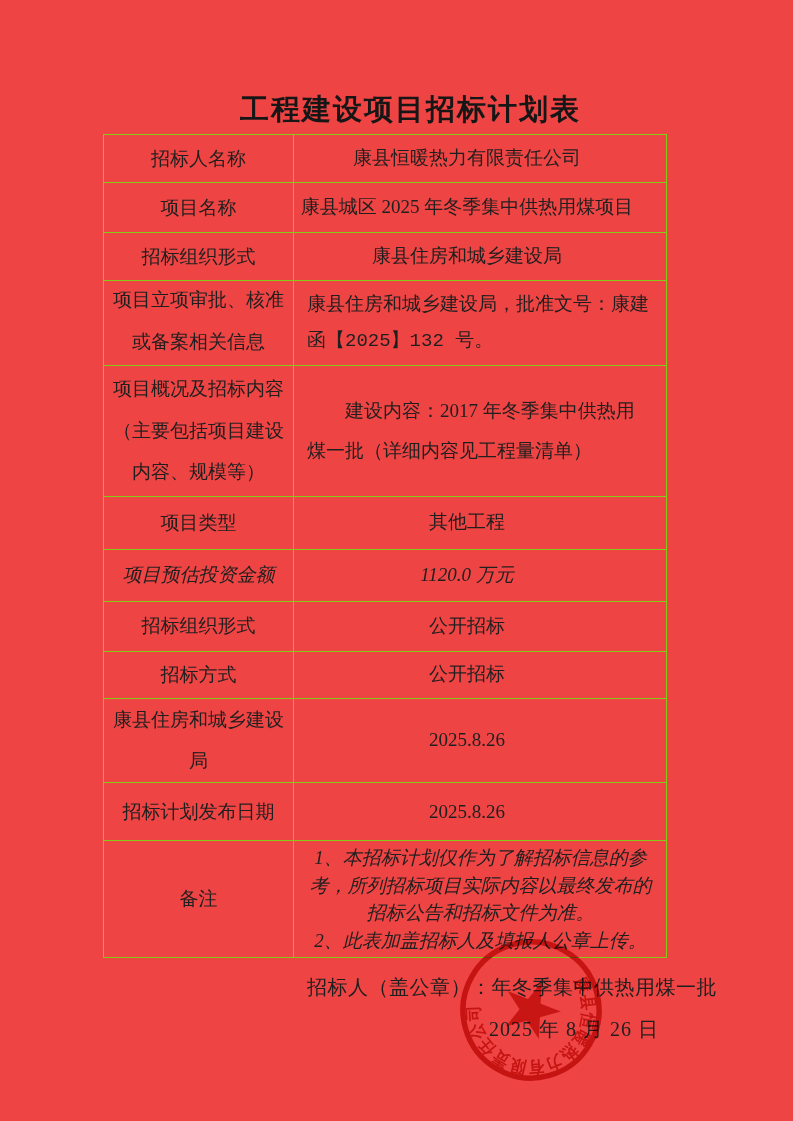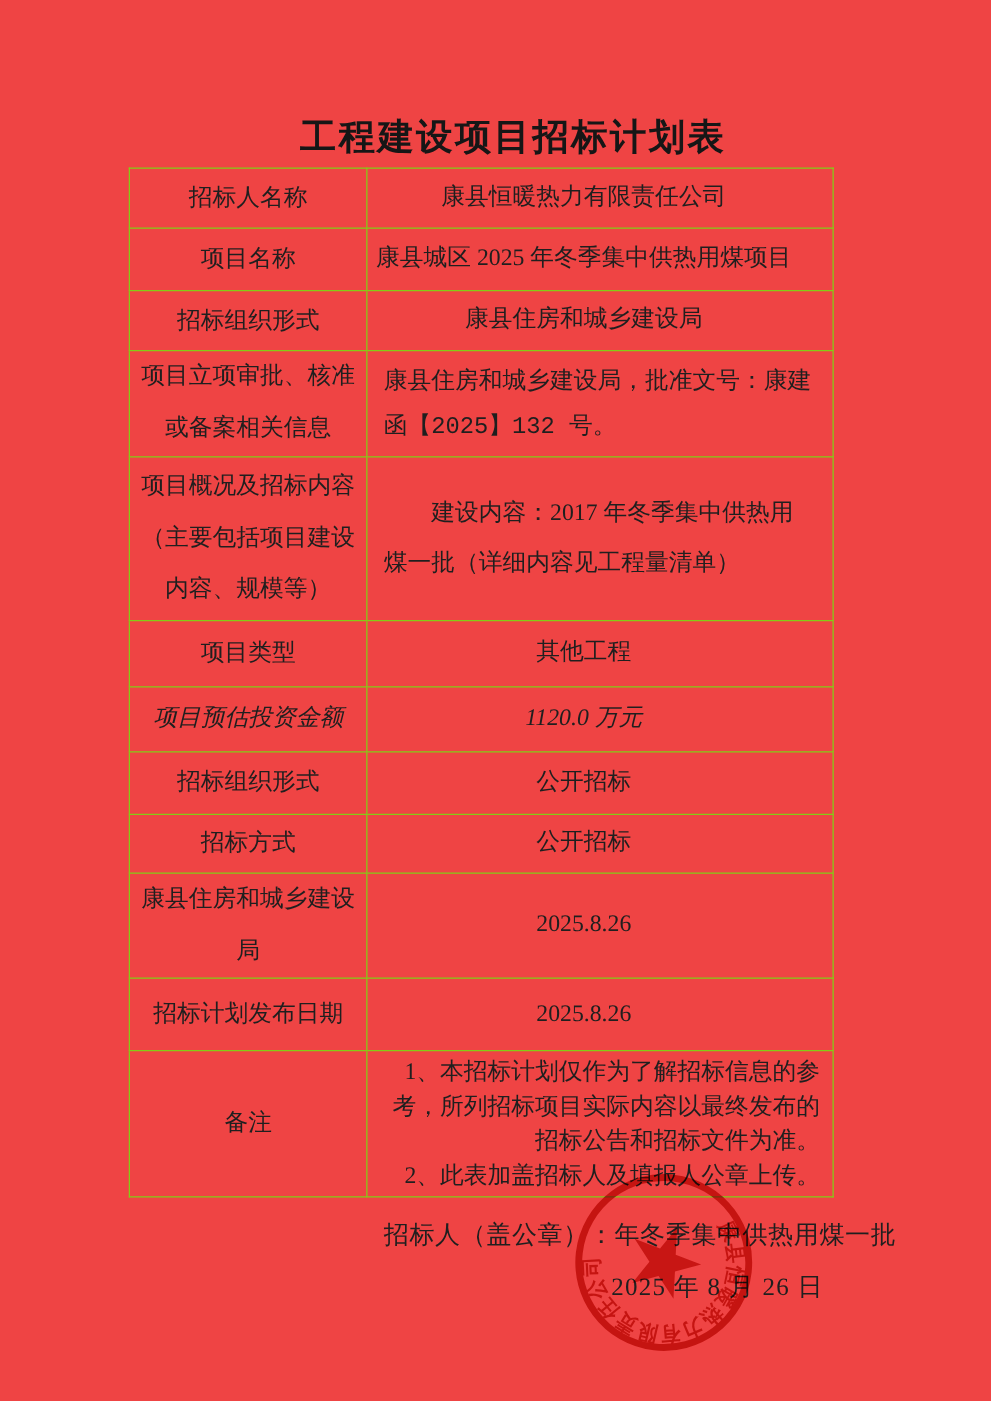--- a/index.html
+++ b/index.html
@@ -78,24 +78,25 @@
     padding: 0 14px 0 13px;
     line-height: 1.9;
   }
   tbody tr:nth-child(5) td.value-cell {
     text-align: left;
     padding: 0 14px 0 13px;
     line-height: 2.1;
     text-indent: 2em;
   }
   tbody tr:nth-child(12) td.value-cell {
-    text-align: right;
+    text-align: center;
     padding: 3px 10px 3px 11px;
     line-height: 1.45;
     vertical-align: top;
+    font-style: italic;
   }
   .signer-line {
     position: absolute;
     left: 307px;
     top: 974px;
     font-size: 20px;
     letter-spacing: 0.5px;
     white-space: nowrap;
   }
   .date-line {

